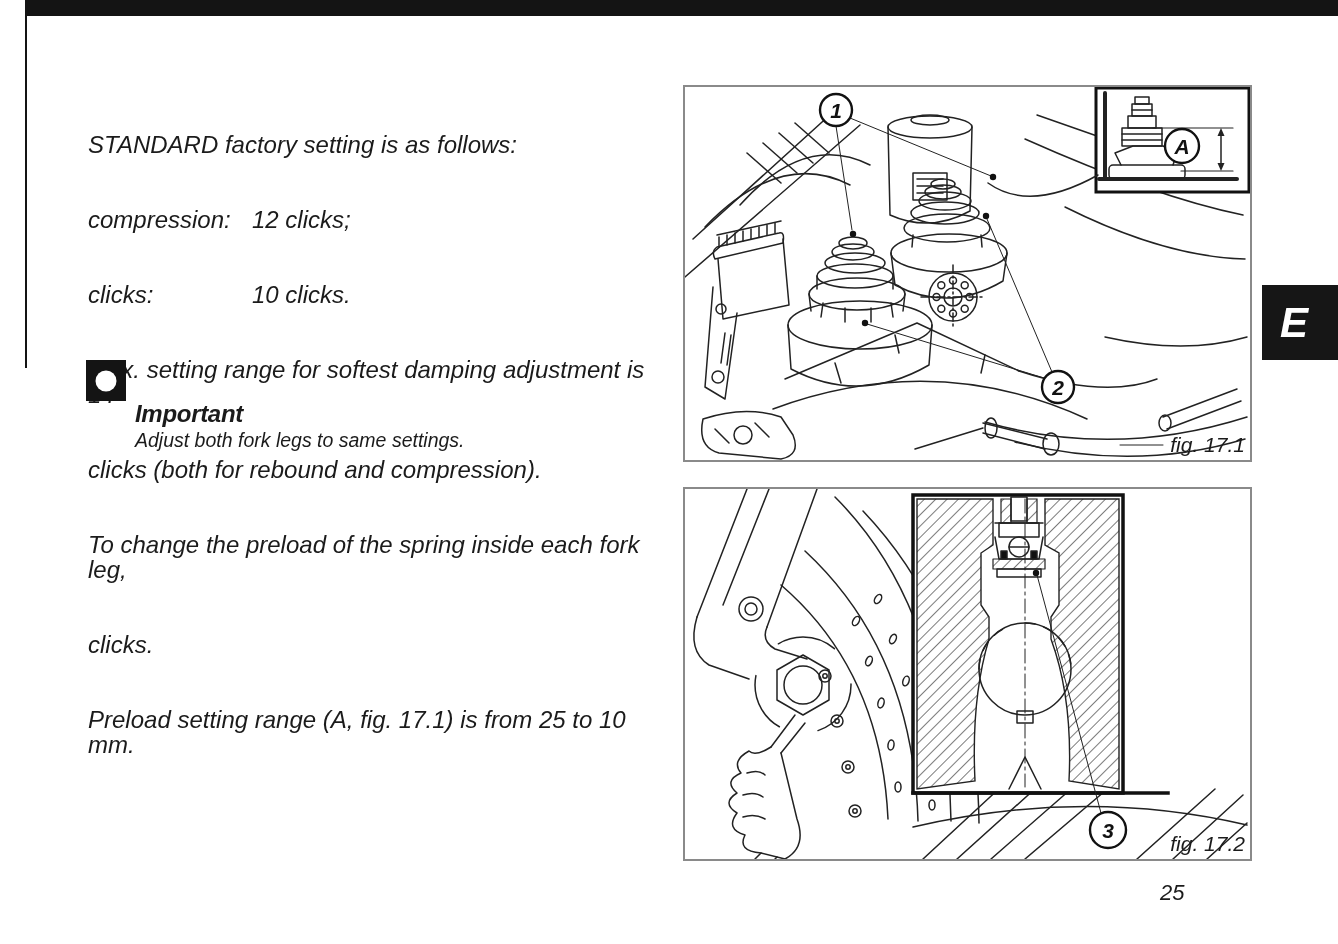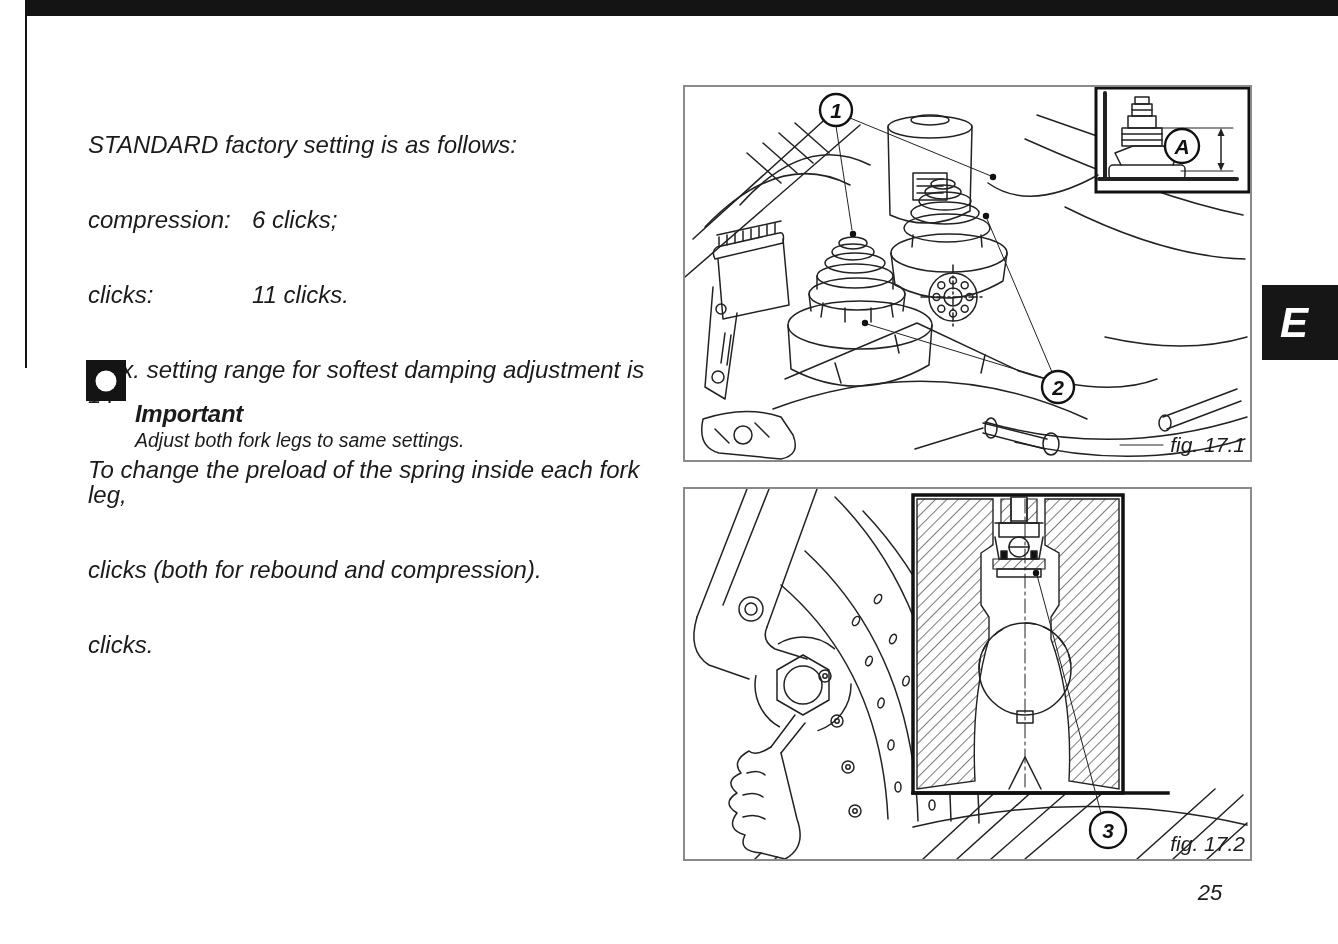--- a/index.html
+++ b/index.html
@@ -21,21 +21,21 @@
   .note-icon{position:absolute;left:0;top:3px;width:40px;height:41px;background:#141414;}
   .note-icon .dot{position:absolute;left:50%;top:50%;width:21px;height:21px;border-radius:50%;
                   background:#fff;transform:translate(-50%,-50%);}
   .note-text{margin-left:49px;width:480px;}
   .note-title{font-size:24px;font-weight:bold;font-style:italic;line-height:26px;letter-spacing:-0.3px;margin-top:44px;}
   .note-body{font-size:19.5px;font-style:italic;line-height:26px;}
   
   .figbox{position:absolute;border:2px solid #8a8a8a;background:#fff;}
   .fig1{left:683px;top:85px;width:565px;height:373px;}
   .fig2{left:683px;top:487px;width:565px;height:370px;}
-  .pageno{position:absolute;left:1160px;top:880px;width:100px;text-align:center;
+  .pageno{position:absolute;left:1160px;top:880px;width:100px;text-align:left;
           font-size:22px;font-style:italic;}
   svg{display:block;}
   .ink{stroke:#222;fill:none;stroke-width:1.5;stroke-linecap:round;stroke-linejoin:round;}
   .ink-thin{stroke:#222;fill:none;stroke-width:1;stroke-linecap:round;}
   .ink-thick{stroke:#111;fill:none;stroke-width:3.5;stroke-linecap:square;}
   .callout{fill:#fff;stroke:#111;stroke-width:2.4;}
   .callout-num{font:bold italic 21px "Liberation Sans",sans-serif;fill:#111;}
   .figlabel{font:italic 21px "Liberation Sans",sans-serif;fill:#1b1b1b;}
   .dot-f{fill:#111;stroke:none;}
 </style>
@@ -44,30 +44,31 @@
 
 <div class="page">
 
   <div class="top-bar"></div>
   <div class="left-rule"></div>
 
   <div class="copy">
     <div>STANDARD factory setting is as follows:</div>
     <div class="row">
       <span class="lab">compression:</span>
-      <span>6 clicks;</span>
+      <span>12 clicks;</span>
     </div>
     <div class="row">
       <span class="lab">clicks:</span>
-      <span>11 clicks.</span>
+      <span>10 clicks.</span>
     </div>
     <div>Max. setting range for softest damping adjustment is 14</div>
+    <div>clicks (both for rebound and compression).</div>
     <div>To change the preload of the spring inside each fork leg,</div>
-    <div>clicks (both for rebound and compression).</div>
     <div>clicks.</div>
+    <div>Preload setting range (A, fig. 17.1) is from 25 to 10 mm.</div>
   </div>
 
   <div class="note">
     <div class="note-icon">
         <div class="dot"></div>
       </div>
     <div class="note-text">
       <div class="note-title">Important</div>
       <div class="note-body">Adjust both fork legs to same settings.</div>
     </div>

